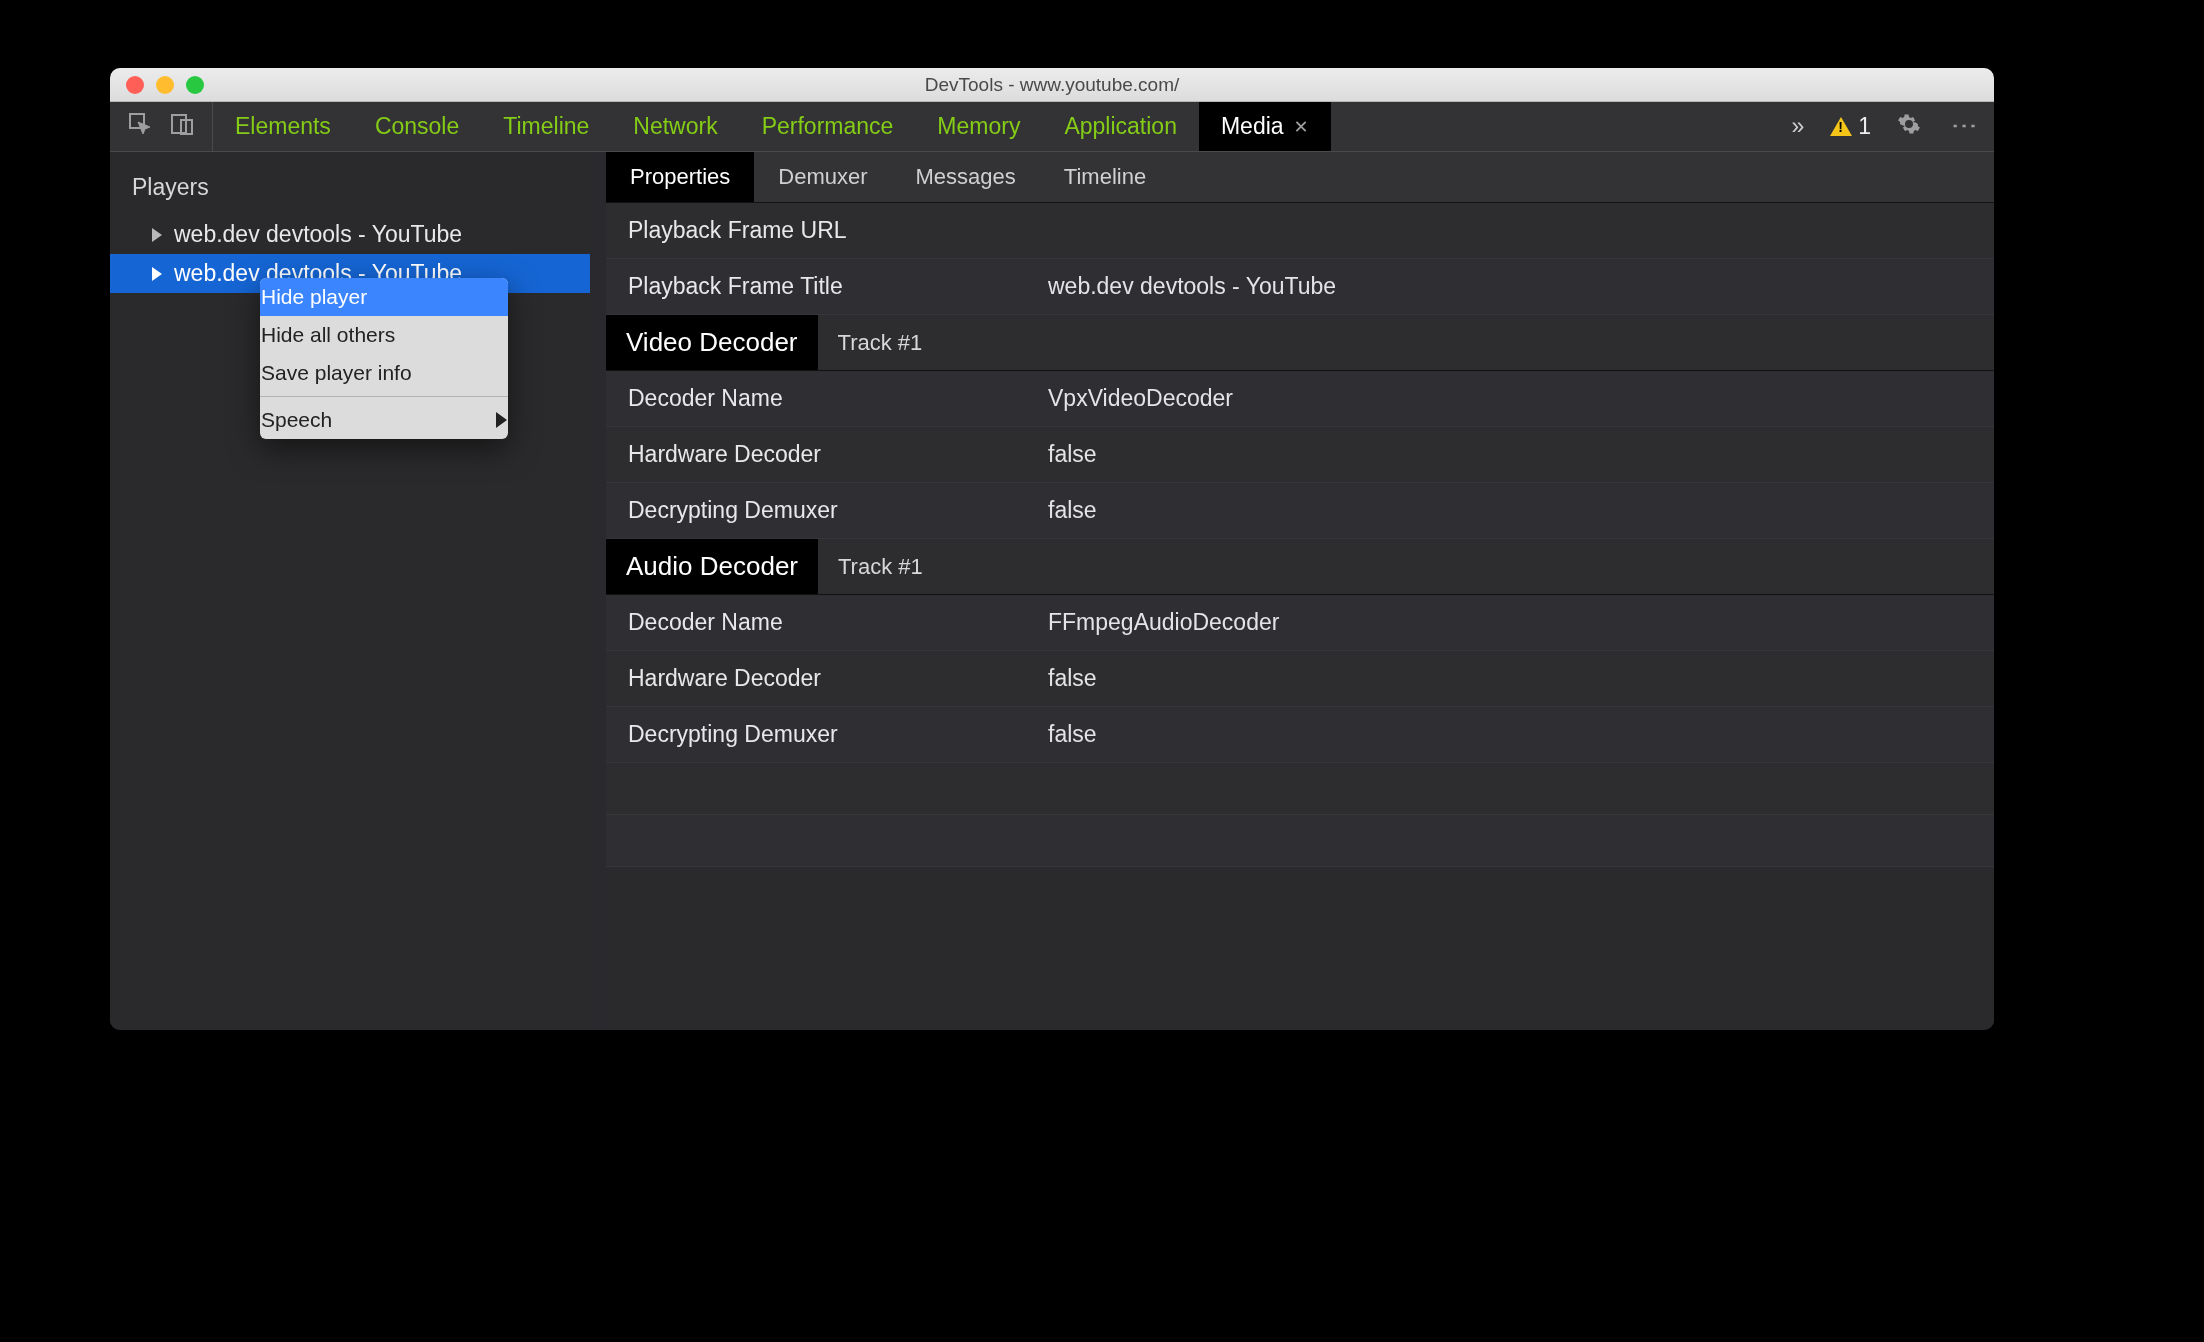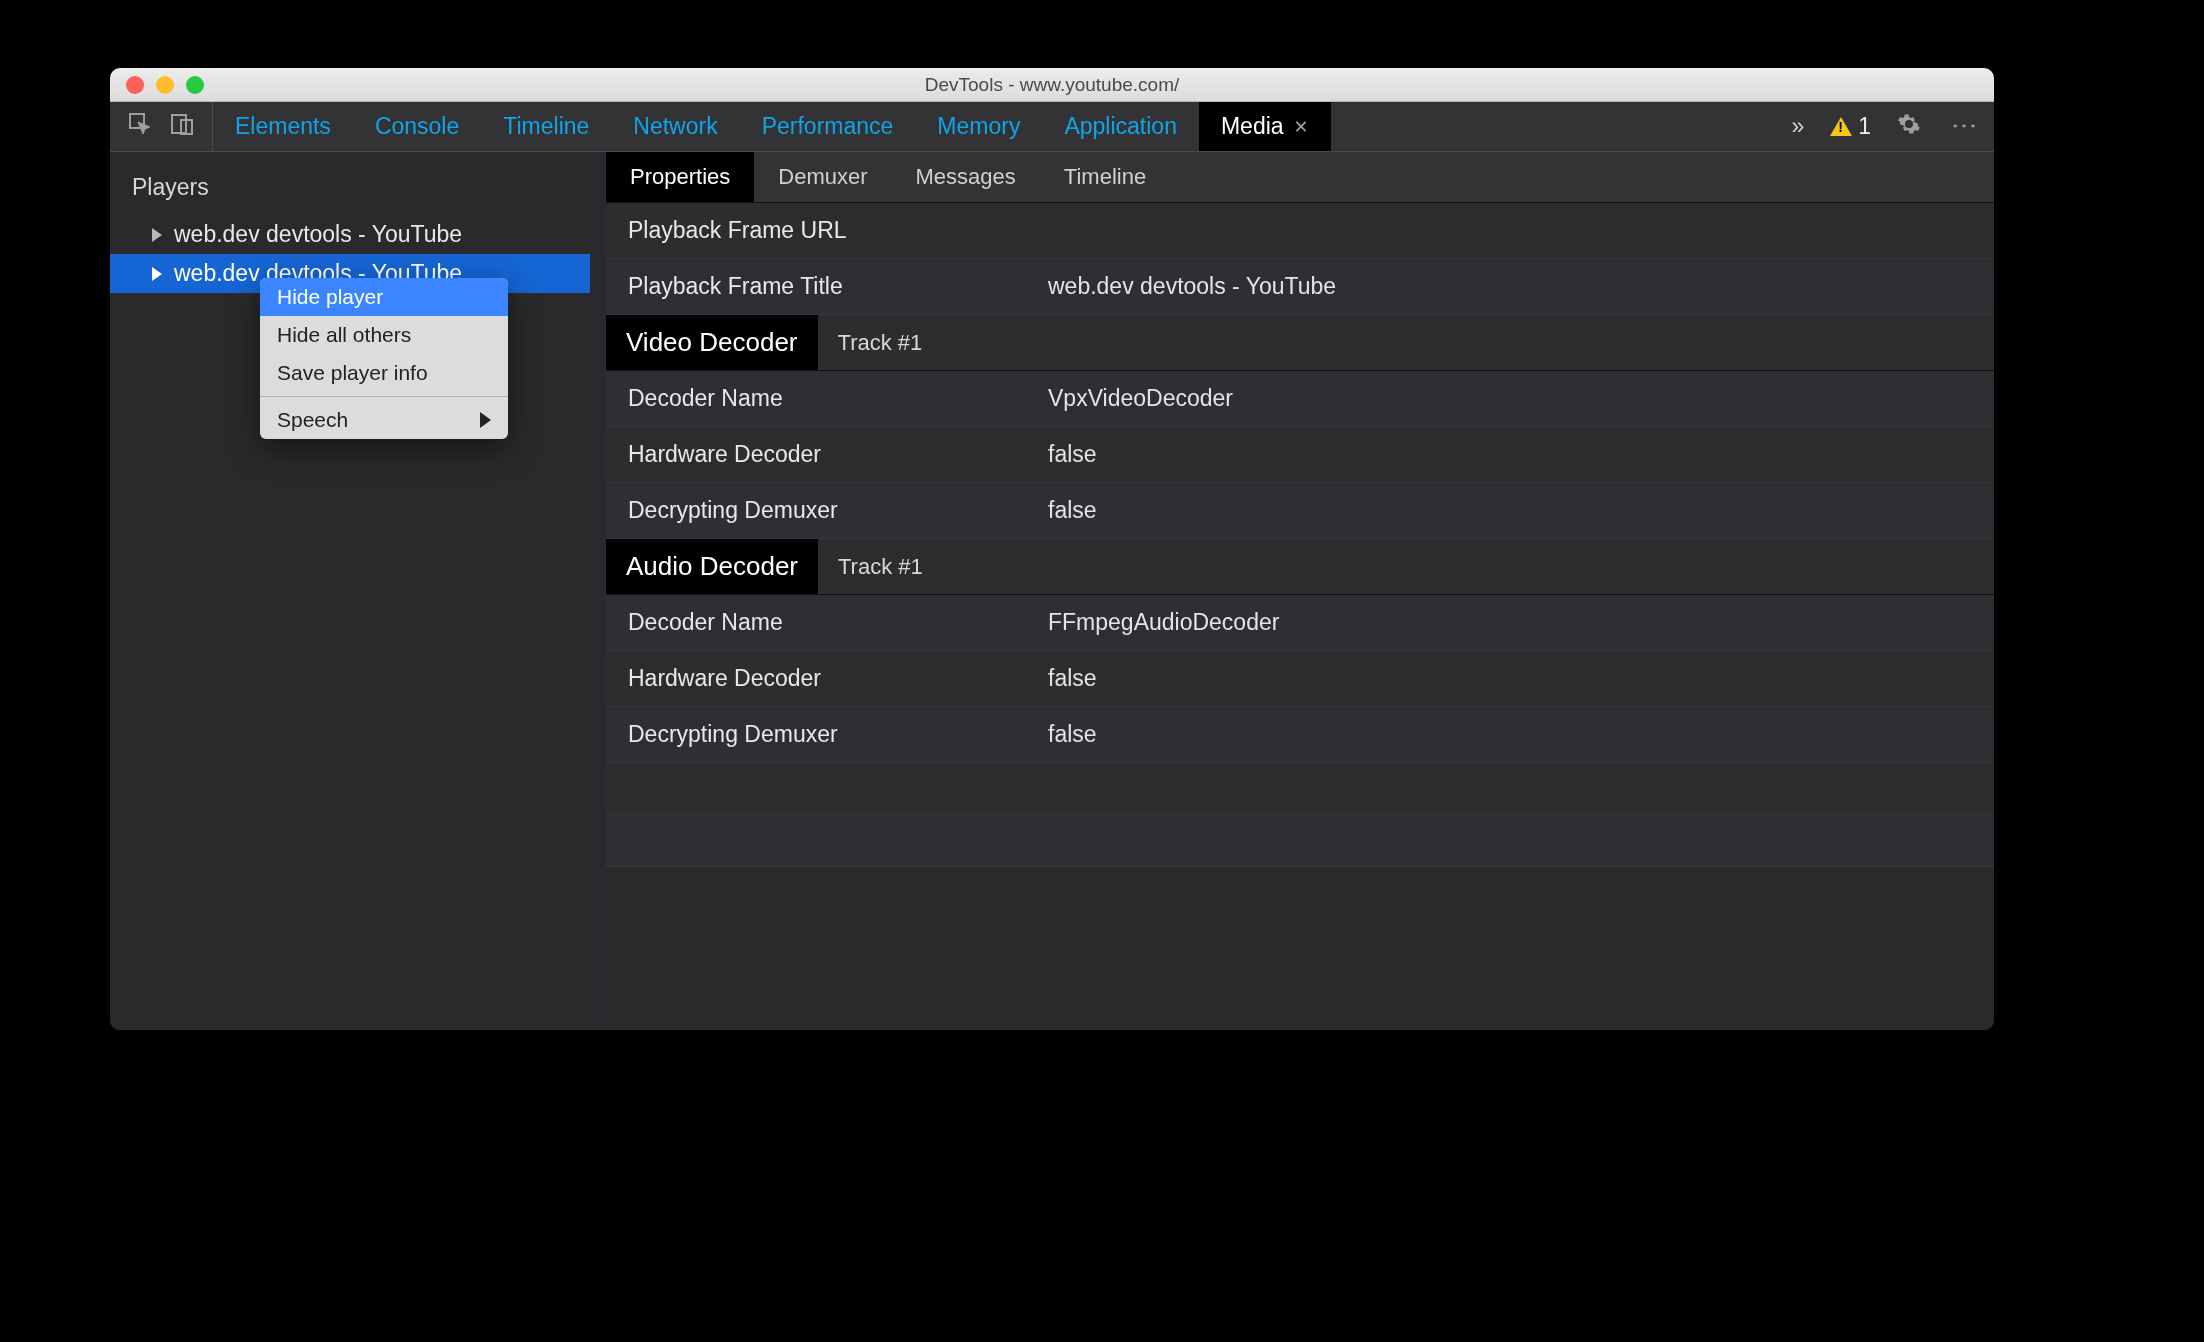--- a/index.html
+++ b/index.html
@@ -13,41 +13,41 @@
   .titlebar { height: 34px; background: linear-gradient(#ececec,#dcdcdc); display:flex; align-items:center; position:relative; border-bottom:1px solid #b7b7b7;}
   .traffic { display:flex; gap:12px; margin-left:16px; }
   .dot { width:18px; height:18px; border-radius:50%; }
   .dot.red{background:#ff5f57;} .dot.yellow{background:#febc2e;} .dot.green{background:#28c840;}
   .titlebar-title { position:absolute; left:0; right:0; text-align:center; font-size:19px; color:#4a4a4a; pointer-events:none;}
   
   .toolbar { height:50px; background:#333335; border-bottom:1px solid #4a4a4c; display:flex; align-items:center; color:#c7c7c9; font-size:23px;}
   .tool-left { display:flex; align-items:center; gap:18px; padding:0 18px; border-right:1px solid #4a4a4c; height:100%;}
   .tool-left svg { fill:none; stroke:#9e9ea0; }
   .tabs { display:flex; align-items:center; height:100%; flex:1;}
-  .tab { padding:0 22px; height:100%; display:flex; align-items:center; cursor:pointer; color:#0ea5e9; gap:10px;}
+  .tab { padding:0 22px; height:100%; display:flex; align-items:center; cursor:pointer; color:#84cc16; gap:10px;}
   .tab.active { background:#000; color:#fff;}
   .tab .x { font-size:18px; color:#9e9ea0;}
   .overflow { padding:0 14px; color:#cfcfd1;}
   .badge-warn { display:flex; align-items:center; gap:6px; padding:0 12px; color:#eee;}
   .warn-tri { width:0;height:0;border-left:11px solid transparent;border-right:11px solid transparent;border-bottom:19px solid #f5c518; position:relative;}
   .warn-tri::after{content:"!"; position:absolute; left:-3px; top:2px; font-size:14px; color:#000; font-weight:bold;}
   .gear, .more { padding:0 14px; color:#9e9ea0; cursor:pointer;}
   .gear svg{fill:#9e9ea0;}
   .more { font-size:26px; letter-spacing:2px; writing-mode:vertical-rl;}
   
   .body { display:flex; height:calc(100% - 84px);gap:16px;}
   .sidebar { width:480px; background:#2a2a2c; color:#d7d7d9; position:relative;}
   .side-title { font-size:23px; padding:22px 22px 14px; color:#d7d7d9;}
   .player-row { display:flex; align-items:center; gap:12px; padding:6px 18px 6px 42px; font-size:23px; color:#e8e8ea; cursor:pointer;}
   .player-row .tri { width:0;height:0;border-top:7px solid transparent;border-bottom:7px solid transparent;border-left:10px solid #b8b8ba;}
   .player-row.selected { background:#1565d4; color:#fff;}
   .player-row.selected .tri{border-left-color:#fff;}
   
   .ctx { position:absolute; left:150px; top:126px; width:248px; background:#dcdcdc; border-radius:6px; box-shadow:0 10px 30px rgba(0,0,0,.5); overflow:hidden; font-size:21px; color:#222;}
-  .ctx-item { padding:7px 17px; cursor:pointer;}
+  .ctx-item { padding:7px 1px; cursor:pointer;}
   .ctx-item.hi { background:#3b86ff; color:#fff;}
   .ctx-sep { height:1px; background:#b3b3b3; margin:4px 0;}
   .ctx-item.sub { display:flex; justify-content:space-between; align-items:center;}
   .ctx-item.sub .arr { width:0;height:0;border-top:8px solid transparent;border-bottom:8px solid transparent;border-left:11px solid #222;}
   
   .main { flex:1; background:#2a2a2c; display:flex; flex-direction:column;}
   .subtabs { display:flex; background:#333335; border-bottom:1px solid #111; }
   .subtab { padding:12px 24px; font-size:22px; color:#d0d0d2; cursor:pointer;}
   .subtab.active { background:#000; color:#fff;}
   .rows { flex:1; overflow:auto;}

